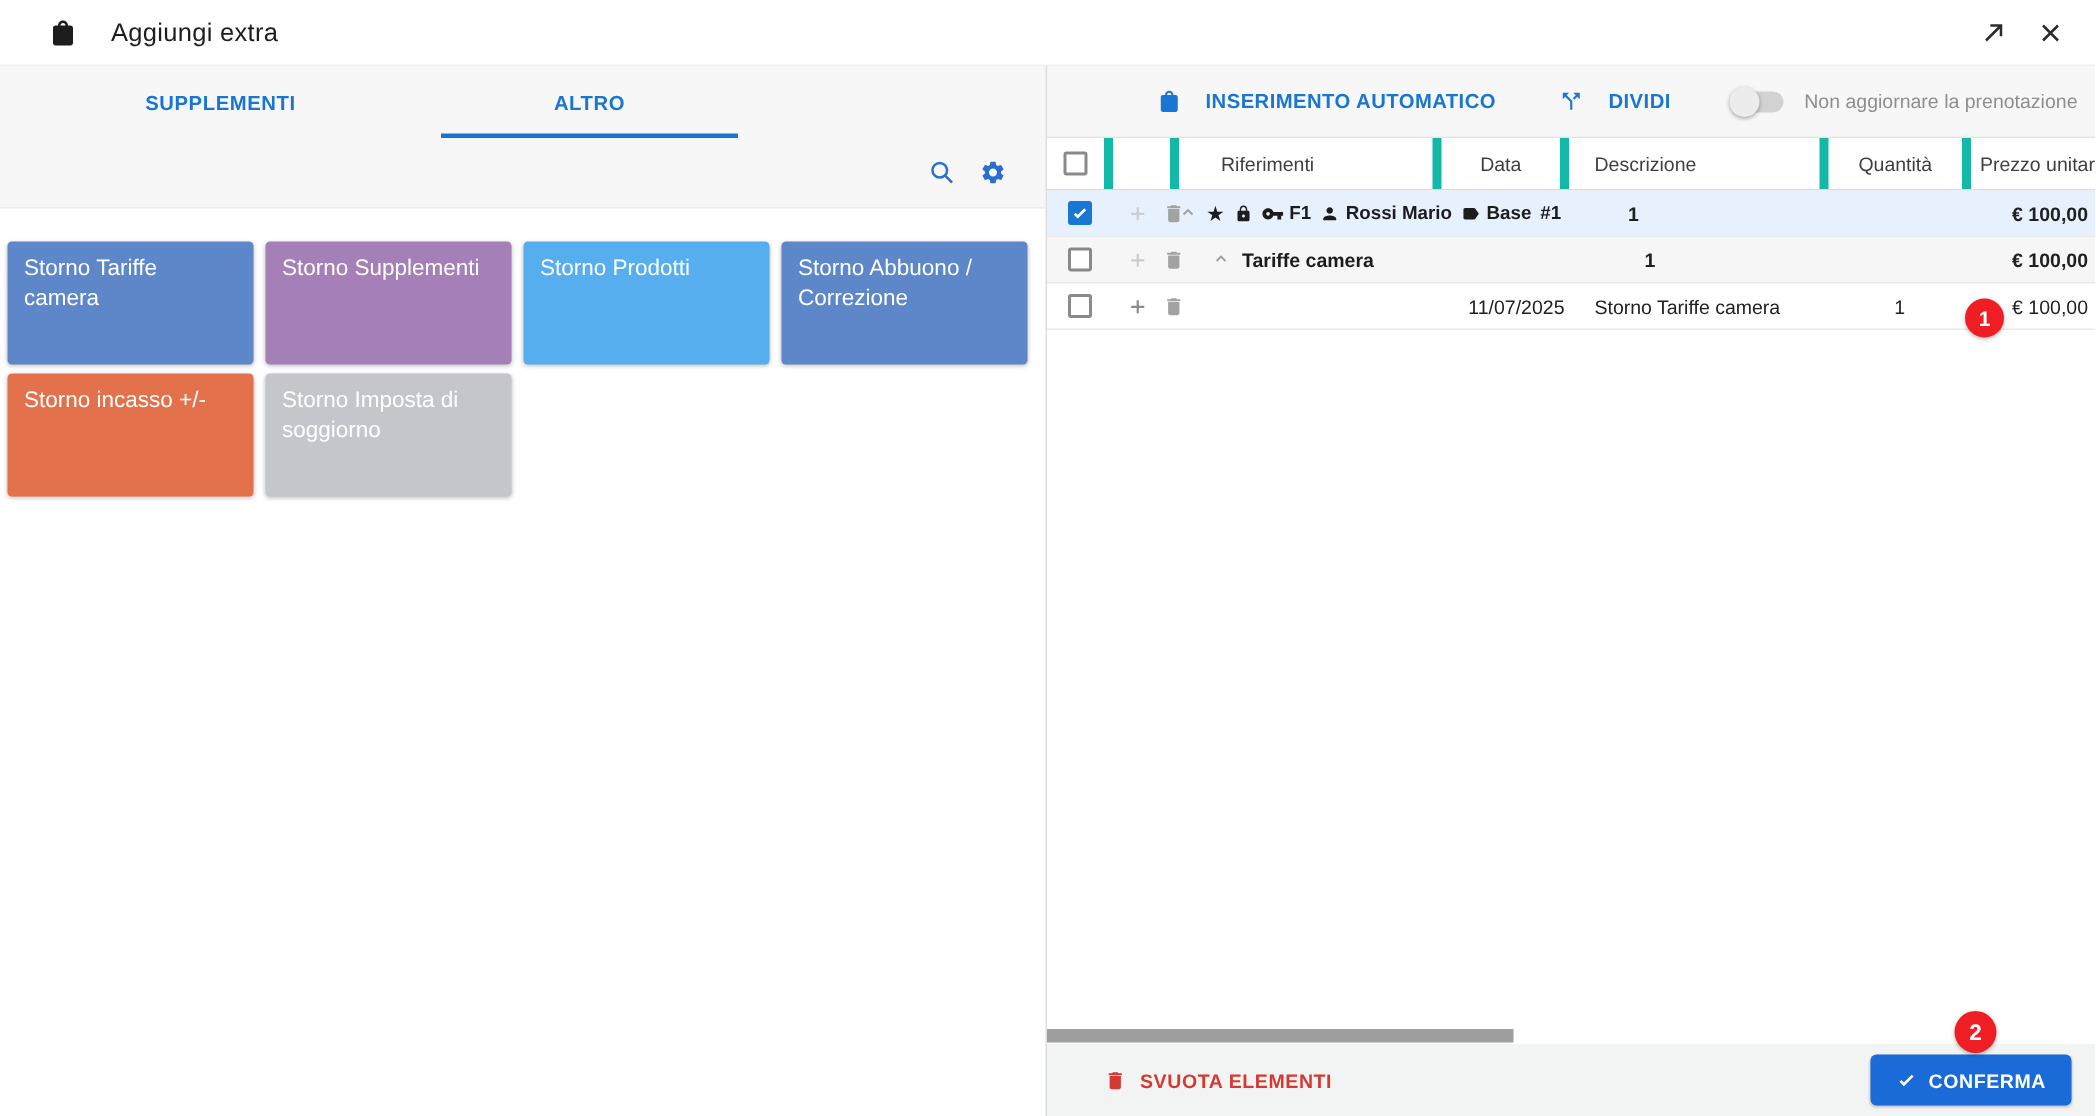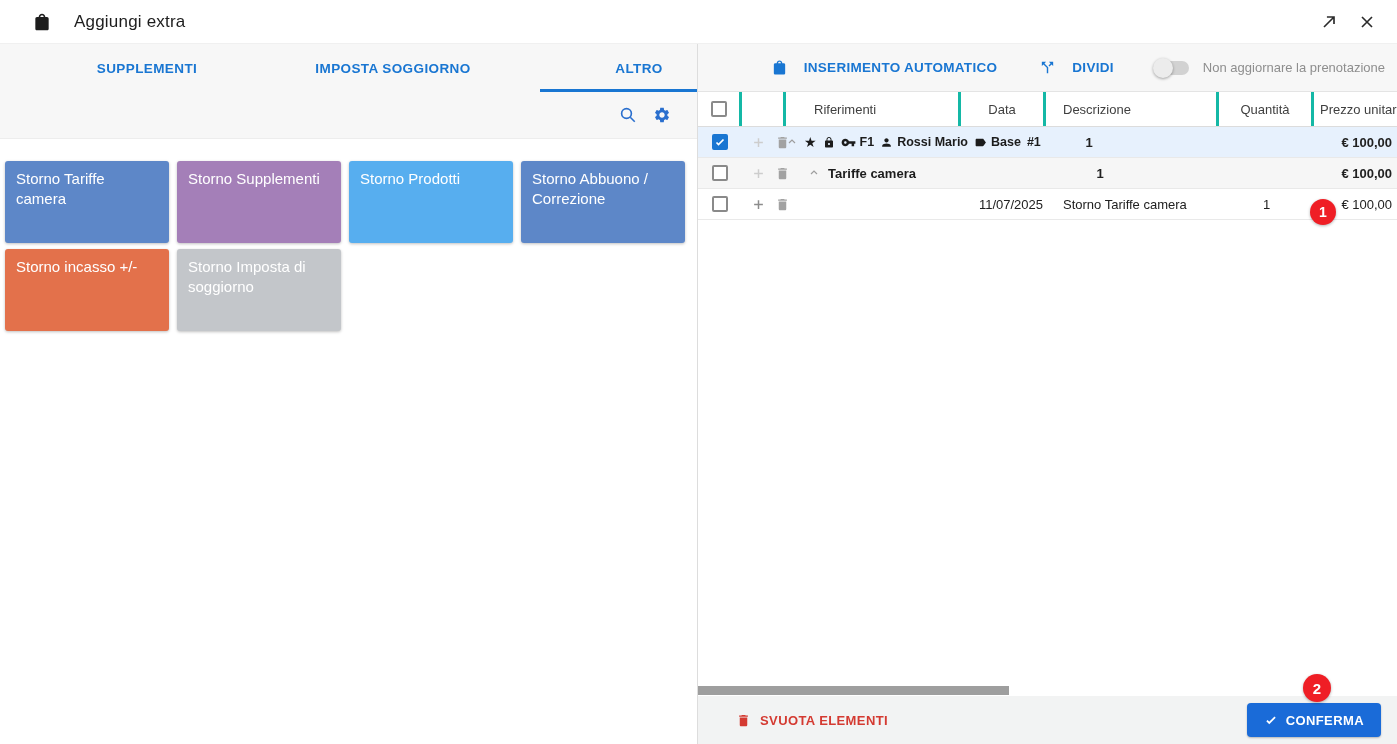--- a/index.html
+++ b/index.html
@@ -50,21 +50,21 @@
   .switch { width:33px; height:14px; border-radius:7px; background:#d2d2d2;
     position:relative; cursor:pointer; flex:0 0 auto; }
   .switch .knob { position:absolute; left:-3px; top:-3px; width:20px; height:20px;
     border-radius:50%; background:#ececec; box-shadow:0 1px 3px rgba(0,0,0,.35); }
   .switch-label { font-size:13px; color:#8e8e8e; white-space:nowrap; }
 
   
   .grid-header { display:flex; height:36px; border-top:1px solid #e4e4e4;
     border-bottom:1px solid #dcdcdc; background:#fff; align-items:stretch;
     flex:0 0 auto; font-size:13px; color:#3f3f3f; }
-  .hc { display:flex; align-items:center; border-right:3px solid #14b8a6;
+  .hc { display:flex; align-items:center; border-right:6px solid #14b8a6;
     overflow:hidden; white-space:nowrap; }
   .col-check { width:44px; justify-content:center; }
   .col-act { width:44px; }
   .col-rif { width:175px; padding-left:28px; }
   .col-data { width:85px; justify-content:center; }
   .col-desc { width:173px; padding-left:17px; }
   .col-qty { width:95px; justify-content:center; }
   .col-price { flex:1; padding-left:6px; border-right:none; }
 
   .grid-row { display:flex; height:31px; align-items:center;
@@ -138,21 +138,20 @@
     <path d="M6 6 L18 18 M18 6 L6 18"></path>
   </svg>
 </div>
 
 <div class="split">
 
   <div class="left-panel">
     <div class="tabs-band">
       <div class="tabs">
         <div class="tab">SUPPLEMENTI</div>
-        <div class="tab">IMPOSTA SOGGIORNO</div>
         <div class="tab active">ALTRO</div>
       </div>
       <div class="left-toolbar">
         <svg class="tool-icon" viewBox="0 0 24 24" fill="none" stroke="#2a6fce" stroke-width="2.2">
           <circle cx="10" cy="10" r="6.5"></circle>
             <path d="M15 15 L21 21"></path>
         </svg>
         <svg class="tool-icon" viewBox="0 0 24 24" fill="#2a6fce">
           <path d="M19.14 12.94c.04-.3.06-.61.06-.94 0-.32-.02-.64-.07-.94l2.03-1.58c.18-.14.23-.41.12-.61l-1.92-3.32c-.12-.22-.37-.29-.59-.22l-2.39.96c-.5-.38-1.03-.7-1.62-.94l-.36-2.54c-.04-.24-.24-.41-.48-.41h-3.84c-.24 0-.43.17-.47.41l-.36 2.54c-.59.24-1.13.57-1.62.94l-2.39-.96c-.22-.08-.47 0-.59.22L2.74 8.87c-.12.21-.08.47.12.61l2.03 1.58c-.05.3-.09.63-.09.94s.02.64.07.94l-2.03 1.58c-.18.14-.23.41-.12.61l1.92 3.32c.12.22.37.29.59.22l2.39-.96c.5.38 1.03.7 1.62.94l.36 2.54c.05.24.24.41.48.41h3.84c.24 0 .44-.17.47-.41l.36-2.54c.59-.24 1.13-.56 1.62-.94l2.39.96c.22.08.47 0 .59-.22l1.92-3.32c.12-.22.07-.47-.12-.61l-2.01-1.58zM12 15.6c-1.98 0-3.6-1.62-3.6-3.6s1.62-3.6 3.6-3.6 3.6 1.62 3.6 3.6-1.62 3.6-3.6 3.6z"></path>
         </svg>

